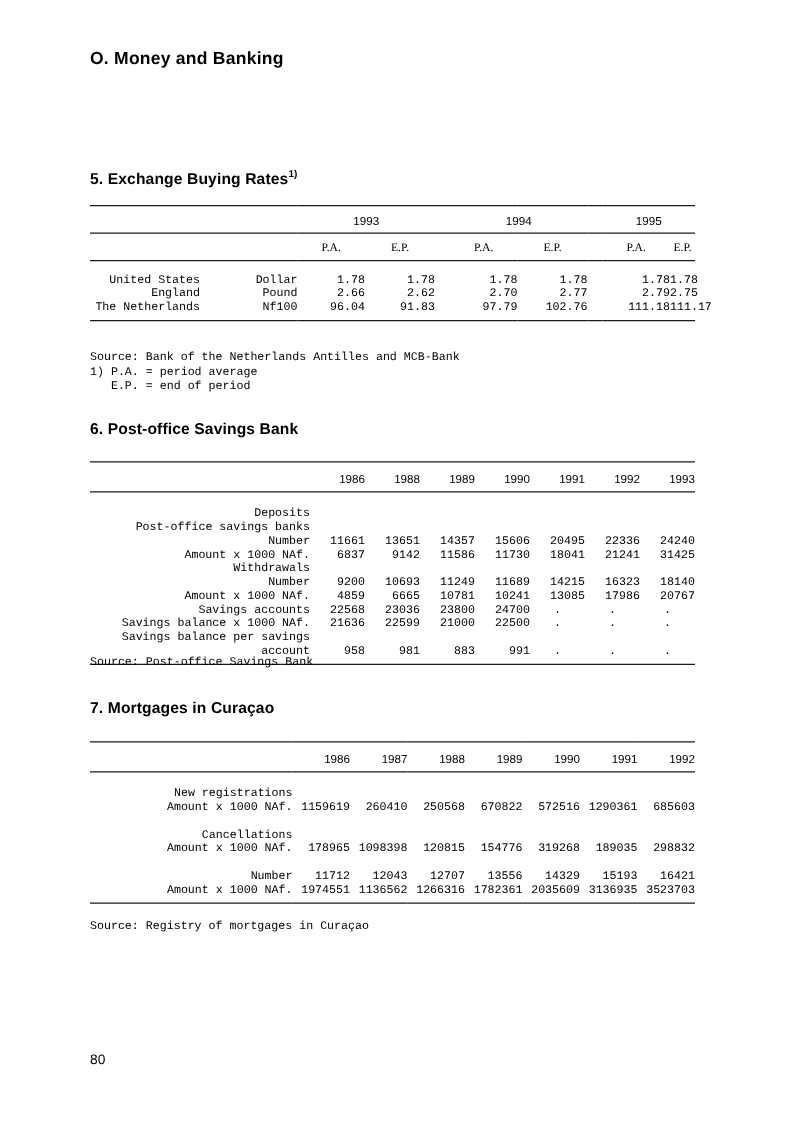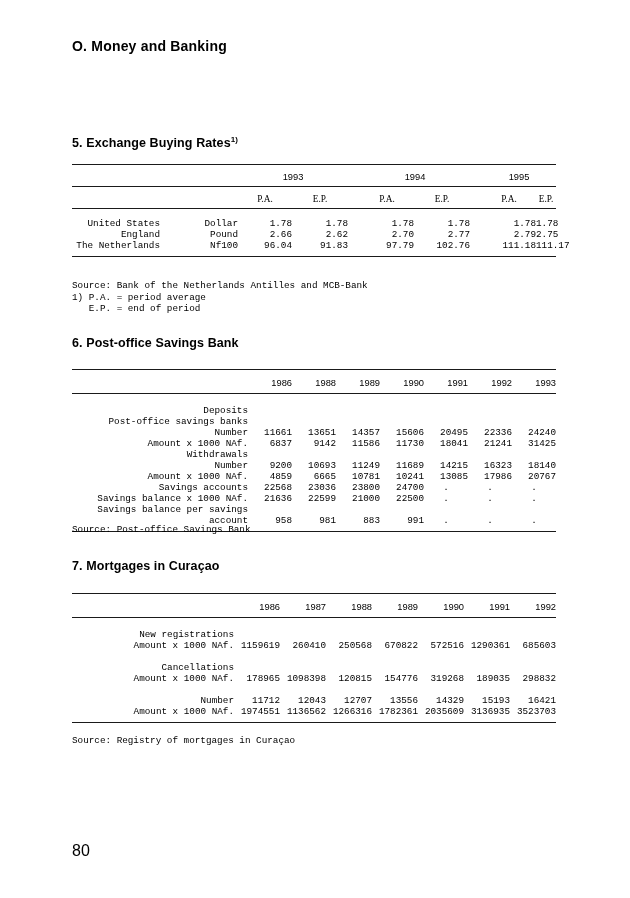--- a/index.html
+++ b/index.html
@@ -125,21 +125,21 @@
   }
   #source-5 { top: 280px; }
   #source-6 { top: 524px; }
   #source-7 { top: 735px; }
 
   .pagenum {
     position: absolute;
     left: 72px;
     top: 842px;
     font-family: "Liberation Sans", sans-serif;
-    font-size: 16px;
+    font-size: 11px;
   }
 </style>
 </head>
 <body>
 
 <div class="page">
 
   <div class="chapter-heading">O. Money and Banking</div>
 
   <div class="section-heading" id="heading-5"><span>5. Exchange Buying Rates</span><sup>1)</sup></div>

